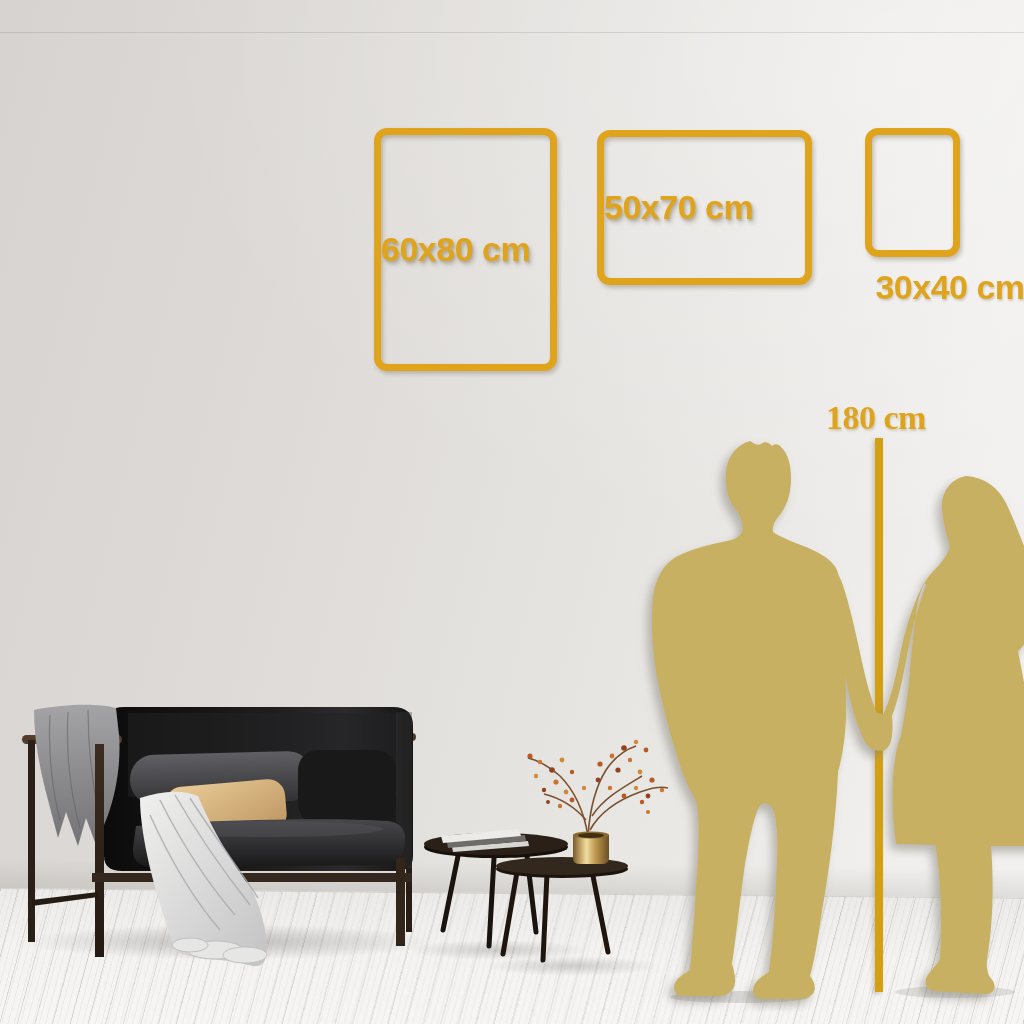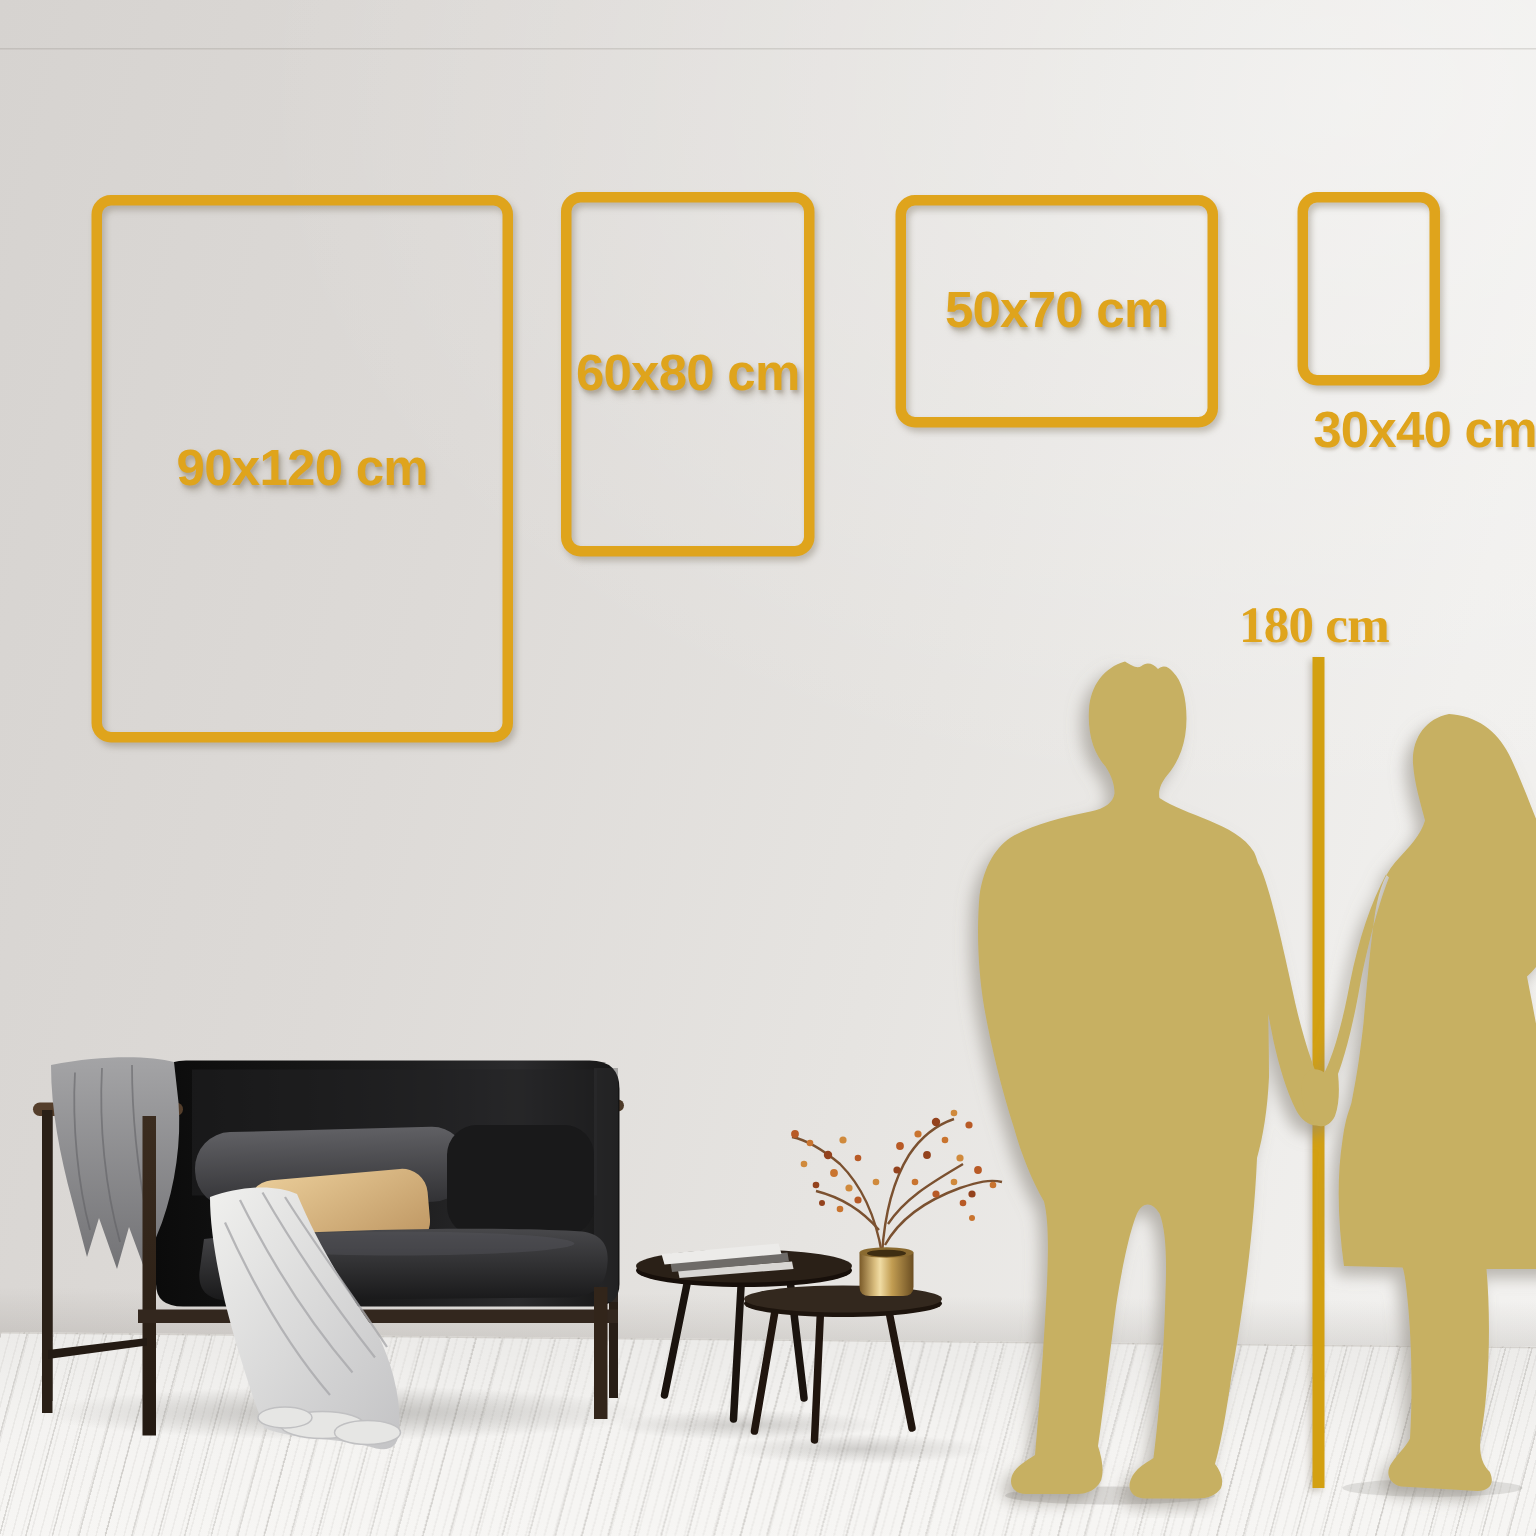--- a/index.html
+++ b/index.html
@@ -29,30 +29,30 @@
   }
   .wall-base-shadow{
     position:absolute;left:0;top:858px;width:100%;height:30px;
     background:linear-gradient(180deg, rgba(120,114,108,0) 0%, rgba(120,114,108,.16) 100%);
     transform:skewY(.55deg);transform-origin:0 0;
   }
   .frame{
     position:absolute;
     border:7px solid var(--accent-gold,#DFA41C);
     border-radius:13px;
-    display:flex;align-items:center;justify-content:center;
+    display:flex;align-items:center;
     filter:drop-shadow(2px 3px 2px rgba(125,115,95,.40));
   }
   .size-label{
     color:var(--accent-gold,#DFA41C);
     font-weight:700;font-size:34px;letter-spacing:-.5px;white-space:nowrap;
     text-shadow:1px 2px 2px rgba(125,112,85,.28);
   }
   .frame-90{left:61px;top:130px;width:281px;height:365px;}
-  .frame-60{left:374px;top:128px;width:169px;height:243px;}
+  .frame-60{left:374px;top:128px;width:183px;height:243px;}
   .frame-50{left:597px;top:130px;width:215px;height:155px;}
   .frame-30{left:865px;top:128px;width:95px;height:129px;}
   .label-30-wrap{position:absolute;left:853px;top:268px;width:194px;text-align:center;}
   .height-label-wrap{position:absolute;left:786px;top:399px;width:180px;text-align:center;font-family:Liberation Serif, serif;}
   .height-line{
     position:absolute;left:875px;top:438px;width:8px;height:554px;
     background:var(--line-gold,#D3A011);
     filter:drop-shadow(-2px 2px 2px rgba(125,115,95,.35));
   }
   .sofa-svg{position:absolute;left:0;top:665px;width:450px;height:305px;}
@@ -228,23 +228,20 @@
       <ellipse cx="562" cy="869" rx="66" ry="9" fill="#1D140D"></ellipse>
       <ellipse cx="562" cy="866" rx="66" ry="9" fill="#33281E"></ellipse>
     </g>
     <g>
       <path d="M573,835 L573,858 Q573,864 580,864 L602,864 Q609,864 609,858 L609,835 Z" fill="url(#vaseGrad)"></path>
       <ellipse cx="591" cy="835" rx="18" ry="3.5" fill="#8A6A30"></ellipse>
       <ellipse cx="591" cy="835.5" rx="13" ry="2.4" fill="#3F2E12"></ellipse>
     </g>
   </svg>
 
-  <div class="frame frame-90">
-    <span class="size-label">90x120 cm</span>
-  </div>
   <div class="frame frame-60">
     <span class="size-label">60x80 cm</span>
   </div>
   <div class="frame frame-50">
     <span class="size-label">50x70 cm</span>
   </div>
   <div class="frame frame-30"></div>
   <div class="label-30-wrap">
     <span class="size-label">30x40 cm</span>
   </div>

